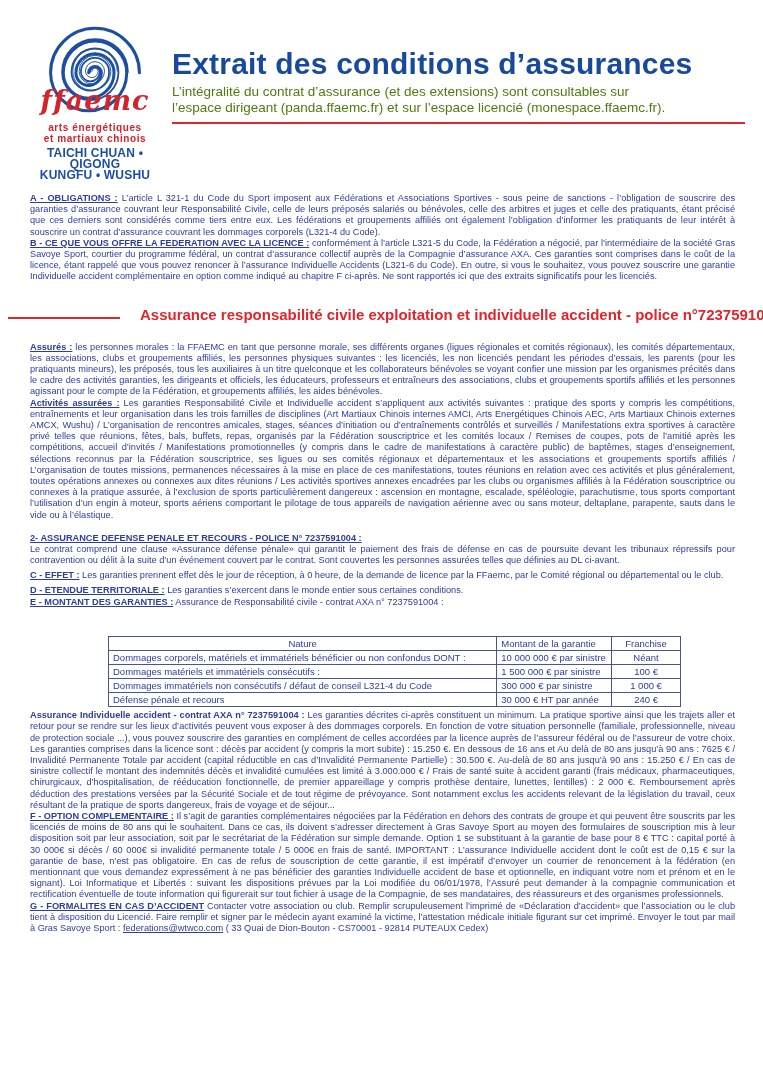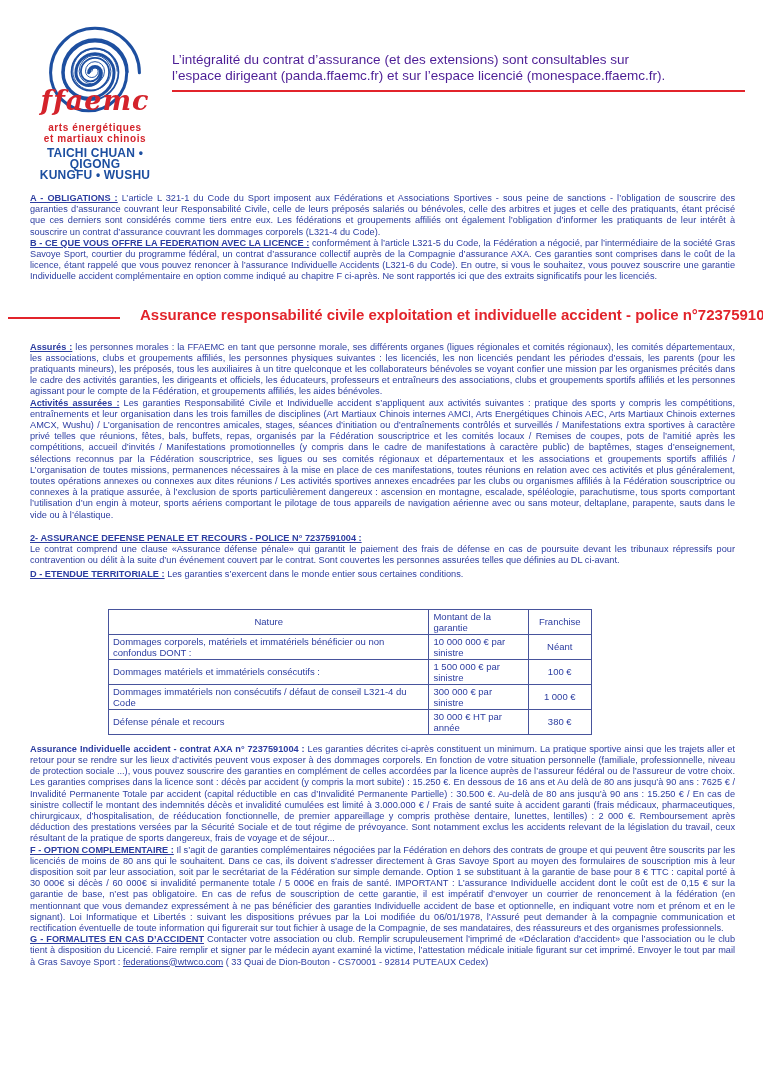--- a/index.html
+++ b/index.html
@@ -17,21 +17,21 @@
     color:#d4232b; font-family:"DejaVu Serif", serif; font-style:italic; font-weight:bold;
     font-size:27px; line-height:22px; margin-top:-24px; letter-spacing:1px;
   }
   .tagline { color:#d4232b; font-weight:bold; font-size:10px; line-height:11px; letter-spacing:0.6px; }
   .tagline.first { margin-top:10px; }
   .disciplines { color:#1d4fa0; font-weight:bold; font-size:12px; line-height:11px; letter-spacing:0.2px; }
   .disciplines.first { margin-top:4px; }
 
   .title-block { flex:1; margin-left:8px; padding-top:26px; }
   .title { color:#17499c; font-size:30px; font-weight:bold; letter-spacing:0.2px; line-height:32px; }
-  .subtitle { color:#4c1d95; font-size:13.5px; line-height:16px; margin-top:4px; }
+  .subtitle { color:#4d7c0f; font-size:13.5px; line-height:16px; margin-top:4px; }
   .red-rule { height:2px; background:#e2242b; margin-top:6px; }
 
   
   .content {
     margin:12px 28px 0 30px; color:#2c3da0; font-size:9.2px; line-height:11.2px;
     text-align:justify;
   }
   .content p { margin:0; }
   .lead { font-weight:bold; text-decoration:underline; }
   .lead-plain { font-weight:bold; }
@@ -41,21 +41,21 @@
   .banner-line { width:112px; height:2px; background:#e2242b; flex:none; margin:0 8px 3px -22px; }
   .banner-text { color:#e2242b; font-weight:bold; font-size:15px; line-height:15px; white-space:nowrap;margin-left:12px; }
 
   .mt12 { margin-top:12px !important; }
   .mt4  { margin-top:4px  !important; }
   .mt3  { margin-top:3px  !important; }
   .mt1  { margin-top:1px  !important; }
 
   
   table.garanties {
-    border-collapse:collapse; margin:28px 0 9px 78px; width:484px;
+    border-collapse:collapse; margin:28px 0 3px 78px; width:573px;
     font-size:9.5px; line-height:11px; color:#2c3da0; text-align:left;border-radius:16px;
   }
   table.garanties th, table.garanties td { border:1px solid #47549c; padding:1px 4px; font-weight:normal; }
   table.garanties th.nature { text-align:center; }
   table.garanties td.center { text-align:center; }
   table.garanties col.c1 { width:372px; }
   table.garanties col.c2 { width:110px; }
   table.garanties col.c3 { width:66px; }
 
   .link { color:#2c3da0; text-decoration:underline; cursor:pointer; }
@@ -74,20 +74,21 @@
           <path stroke-width="1.2" transform="translate(66 52) scale(0.5) translate(-66 -52)" d="M 62 54 a 4 4 0 0 1 8 0 a 8 8 0 0 1 -16 0 a 12 12 0 0 1 24 0 a 16 16 0 0 1 -32 0 a 20 20 0 0 1 40 0 a 24 24 0 0 1 -48 0 a 28 28 0 0 1 56 0"></path>
         </g>
       </svg>
       <div class="brand">ffaemc</div>
       <div class="tagline first">arts énergétiques</div>
       <div class="tagline">et martiaux chinois</div>
       <div class="disciplines first">TAICHI CHUAN • QIGONG</div>
       <div class="disciplines">KUNGFU • WUSHU</div>
     </div>
     <div class="title-block">
+      <div class="title">Extrait des conditions d’assurances</div>
       <div class="subtitle">
         <span>L’intégralité du contrat d’assurance (et des extensions) sont consultables sur</span><br>
         <span>l’espace dirigeant (panda.ffaemc.fr) et sur l’espace licencié (monespace.ffaemc.fr).</span>
       </div>
       <div class="red-rule"></div>
     </div>
   </div>
 
   <div class="content">
 
@@ -102,23 +103,25 @@
 
 
     <p><span class="lead">Assurés :</span><span> les personnes morales : la FFAEMC en tant que personne morale, ses différents organes (ligues régionales et comités régionaux), les comités départementaux, les associations, clubs et groupements affiliés, les personnes physiques suivantes : les licenciés, les non licenciés pendant les périodes d’essais, les parents (pour les pratiquants mineurs), les préposés, tous les auxiliaires à un titre quelconque et les collaborateurs bénévoles se voyant confier une mission par les organismes précités dans le cadre des activités garanties, les dirigeants et officiels, les éducateurs, professeurs et entraîneurs des associations, clubs et groupements sportifs affiliés et les personnes agissant pour le compte de la Fédération, et groupements affiliés, les aides bénévoles.</span></p>
 
     <p><span class="lead">Activités assurées :</span><span> Les garanties Responsabilité Civile et Individuelle accident s’appliquent aux activités suivantes : pratique des sports y compris les compétitions, entraînements et leur organisation dans les trois familles de disciplines (Art Martiaux Chinois internes AMCI, Arts Energétiques Chinois AEC, Arts Martiaux Chinois externes AMCX, Wushu) / L’organisation de rencontres amicales, stages, séances d’initiation ou d’entraînements contrôlés et surveillés / Manifestations extra sportives à caractère privé telles que réunions, fêtes, bals, buffets, repas, organisés par la Fédération souscriptrice et les comités locaux / Remises de coupes, pots de l’amitié après les compétitions, accueil d’invités / Manifestations promotionnelles (y compris dans le cadre de manifestations à caractère public) de baptêmes, stages d’enseignement, sélections reconnus par la Fédération souscriptrice, ses ligues ou ses comités régionaux et départementaux et les associations et groupements sportifs affiliés / L’organisation de toutes missions, permanences nécessaires à la mise en place de ces manifestations, toutes réunions en relation avec ces activités et plus généralement, toutes opérations annexes ou connexes aux dites réunions / Les activités sportives annexes encadrées par les clubs ou organismes affiliés à la Fédération souscriptrice ou connexes à la pratique assurée, à l’exclusion de sports particulièrement dangereux : ascension en montagne, escalade, spéléologie, parachutisme, tous sports comportant l’utilisation d’un engin à moteur, sports aériens comportant le pilotage de tous appareils de navigation aérienne avec ou sans moteur, deltaplane, parapente, sauts dans le vide ou à l’élastique.</span></p>
 
     <p class="h1 mt12">2- ASSURANCE DEFENSE PENALE ET RECOURS - POLICE N° 7237591004 :</p>
 
     <p>Le contrat comprend une clause «Assurance défense pénale» qui garantit le paiement des frais de défense en cas de poursuite devant les tribunaux répressifs pour contravention ou délit à la suite d’un événement couvert par le contrat. Sont couvertes les personnes assurées telles que définies au DL ci-avant.</p>
 
+    <p class="mt4"><span class="lead">C - EFFET :</span><span> Les garanties prennent effet dès le jour de réception, à 0 heure, de la demande de licence par la FFaemc, par le Comité régional ou départemental ou le club.</span></p>
 
     <p class="mt3"><span class="lead">D - ETENDUE TERRITORIALE :</span><span> Les garanties s’exercent dans le monde entier sous certaines conditions.</span></p>
 
+    <p class="mt1"><span class="lead">E - MONTANT DES GARANTIES :</span><span> Assurance de Responsabilité civile - contrat AXA n° 7237591004 :</span></p>
 
     <table class="garanties">
       <colgroup>
           <col class="c1">
           <col class="c2">
           <col class="c3">
         </colgroup>
       <thead>
         <tr>
           <th class="nature">Nature</th>
@@ -138,21 +141,21 @@
           <td class="center">100 €</td>
         </tr>
         <tr>
           <td>Dommages immatériels non consécutifs / défaut de conseil L321-4 du Code</td>
           <td>300 000 € par sinistre</td>
           <td class="center">1 000 €</td>
         </tr>
         <tr>
           <td>Défense pénale et recours</td>
           <td>30 000 € HT par année</td>
-          <td class="center">380 €</td>
+          <td class="center">240 €</td>
         </tr>
       </tbody>
     </table>
 
     <p><span class="lead-plain">Assurance Individuelle accident - contrat AXA n° 7237591004 :</span><span> Les garanties décrites ci-après constituent un minimum. La pratique sportive ainsi que les trajets aller et retour pour se rendre sur les lieux d’activités peuvent vous exposer à des dommages corporels. En fonction de votre situation personnelle (familiale, professionnelle, niveau de protection sociale ...), vous pouvez souscrire des garanties en complément de celles accordées par la licence auprès de l’assureur fédéral ou de l’assureur de votre choix. Les garanties comprises dans la licence sont : décès par accident (y compris la mort subite) : 15.250 €. En dessous de 16 ans et Au delà de 80 ans jusqu’à 90 ans : 7625 € / Invalidité Permanente Totale par accident (capital réductible en cas d’Invalidité Permanente Partielle) : 30.500 €. Au-delà de 80 ans jusqu’à 90 ans : 15.250 € / En cas de sinistre collectif le montant des indemnités décès et invalidité cumulées est limité à 3.000.000 € / Frais de santé suite à accident garanti (frais médicaux, pharmaceutiques, chirurgicaux, d’hospitalisation, de rééducation fonctionnelle, de premier appareillage y compris prothèse dentaire, lunettes, lentilles) : 2 000 €. Remboursement après déduction des prestations versées par la Sécurité Sociale et de tout régime de prévoyance. Sont notamment exclus les accidents relevant de la législation du travail, ceux résultant de la pratique de sports dangereux, frais de voyage et de séjour...</span></p>
 
     <p><span class="lead">F - OPTION COMPLEMENTAIRE :</span><span> Il s’agit de garanties complémentaires négociées par la Fédération en dehors des contrats de groupe et qui peuvent être souscrits par les licenciés de moins de 80 ans qui le souhaitent. Dans ce cas, ils doivent s’adresser directement à Gras Savoye Sport au moyen des formulaires de souscription mis à leur disposition soit par leur association, soit par le secrétariat de la Fédération sur simple demande. Option 1 se substituant à la garantie de base pour 8 € TTC : capital porté à 30 000€ si décès / 60 000€ si invalidité permanente totale / 5 000€ en frais de santé. IMPORTANT : L’assurance Individuelle accident dont le coût est de 0,15 € sur la garantie de base, n’est pas obligatoire. En cas de refus de souscription de cette garantie, il est impératif d’envoyer un courrier de renoncement à la fédération (en mentionnant que vous demandez expressément à ne pas bénéficier des garanties Individuelle accident de base et optionnelle, en indiquant votre nom et prénom et en le signant). Loi Informatique et Libertés : suivant les dispositions prévues par la Loi modifiée du 06/01/1978, l’Assuré peut demander à la compagnie communication et rectification éventuelle de toute information qui figurerait sur tout fichier à usage de la Compagnie, de ses mandataires, des réassureurs et des organismes professionnels.</span></p>
 
     <p><span class="lead">G - FORMALITES EN CAS D’ACCIDENT</span><span> Contacter votre association ou club. Remplir scrupuleusement l’imprimé de «Déclaration d’accident» que l’association ou le club tient à disposition du Licencié. Faire remplir et signer par le médecin ayant examiné la victime, l’attestation médicale initiale figurant sur cet imprimé. Envoyer le tout par mail à Gras Savoye Sport : </span><a class="link">federations@wtwco.com</a><span> ( 33 Quai de Dion-Bouton - CS70001 - 92814 PUTEAUX Cedex)</span></p>
 

